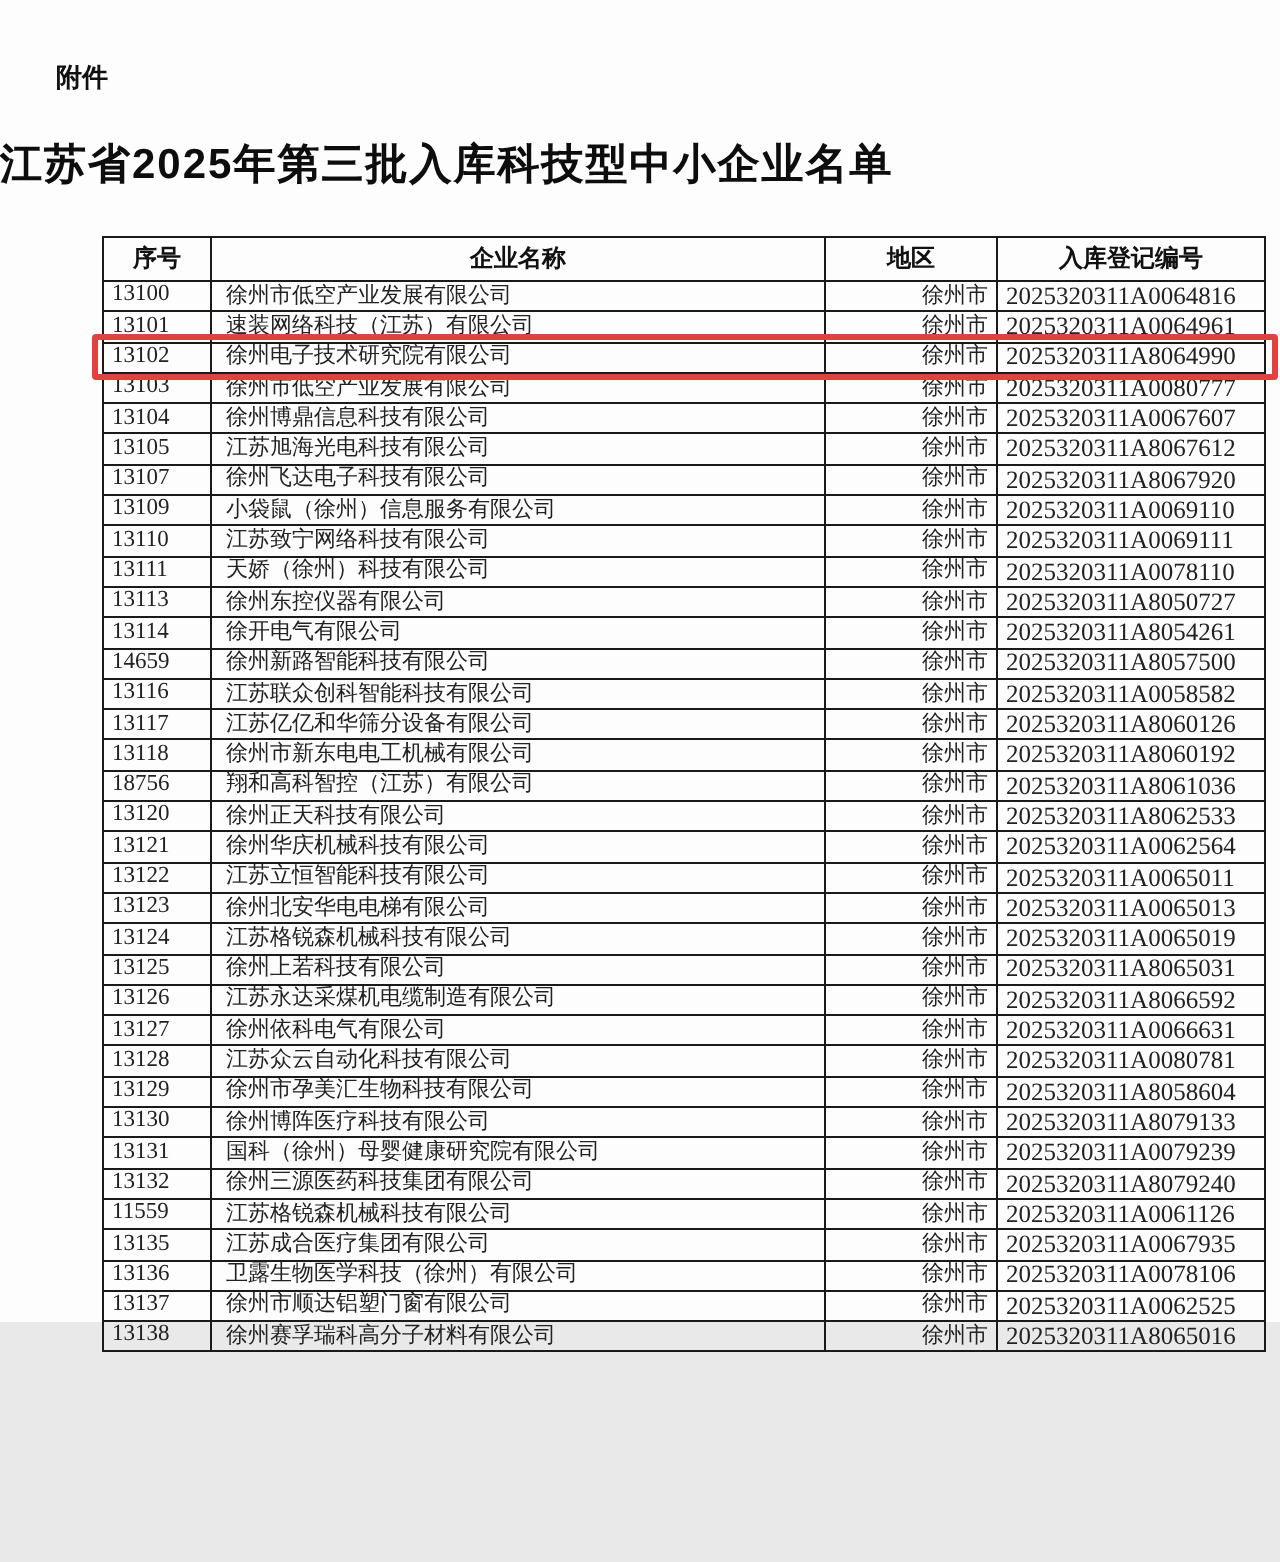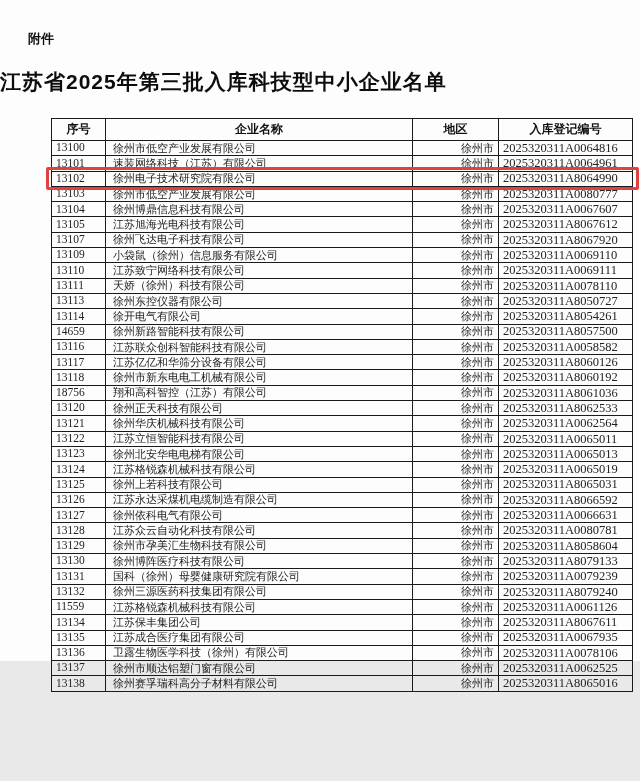--- a/index.html
+++ b/index.html
@@ -288,26 +288,20 @@
             <td class="cell-region">徐州市</td>
             <td class="cell-code">2025320311A8079240</td>
           </tr>
           <tr>
             <td class="cell-seq">11559</td>
             <td class="cell-name">江苏格锐森机械科技有限公司</td>
             <td class="cell-region">徐州市</td>
             <td class="cell-code">2025320311A0061126</td>
           </tr>
           <tr>
-            <td class="cell-seq">13134</td>
-            <td class="cell-name">江苏保丰集团公司</td>
-            <td class="cell-region">徐州市</td>
-            <td class="cell-code">2025320311A8067611</td>
-          </tr>
-          <tr>
             <td class="cell-seq">13135</td>
             <td class="cell-name">江苏成合医疗集团有限公司</td>
             <td class="cell-region">徐州市</td>
             <td class="cell-code">2025320311A0067935</td>
           </tr>
           <tr>
             <td class="cell-seq">13136</td>
             <td class="cell-name">卫露生物医学科技（徐州）有限公司</td>
             <td class="cell-region">徐州市</td>
             <td class="cell-code">2025320311A0078106</td>

